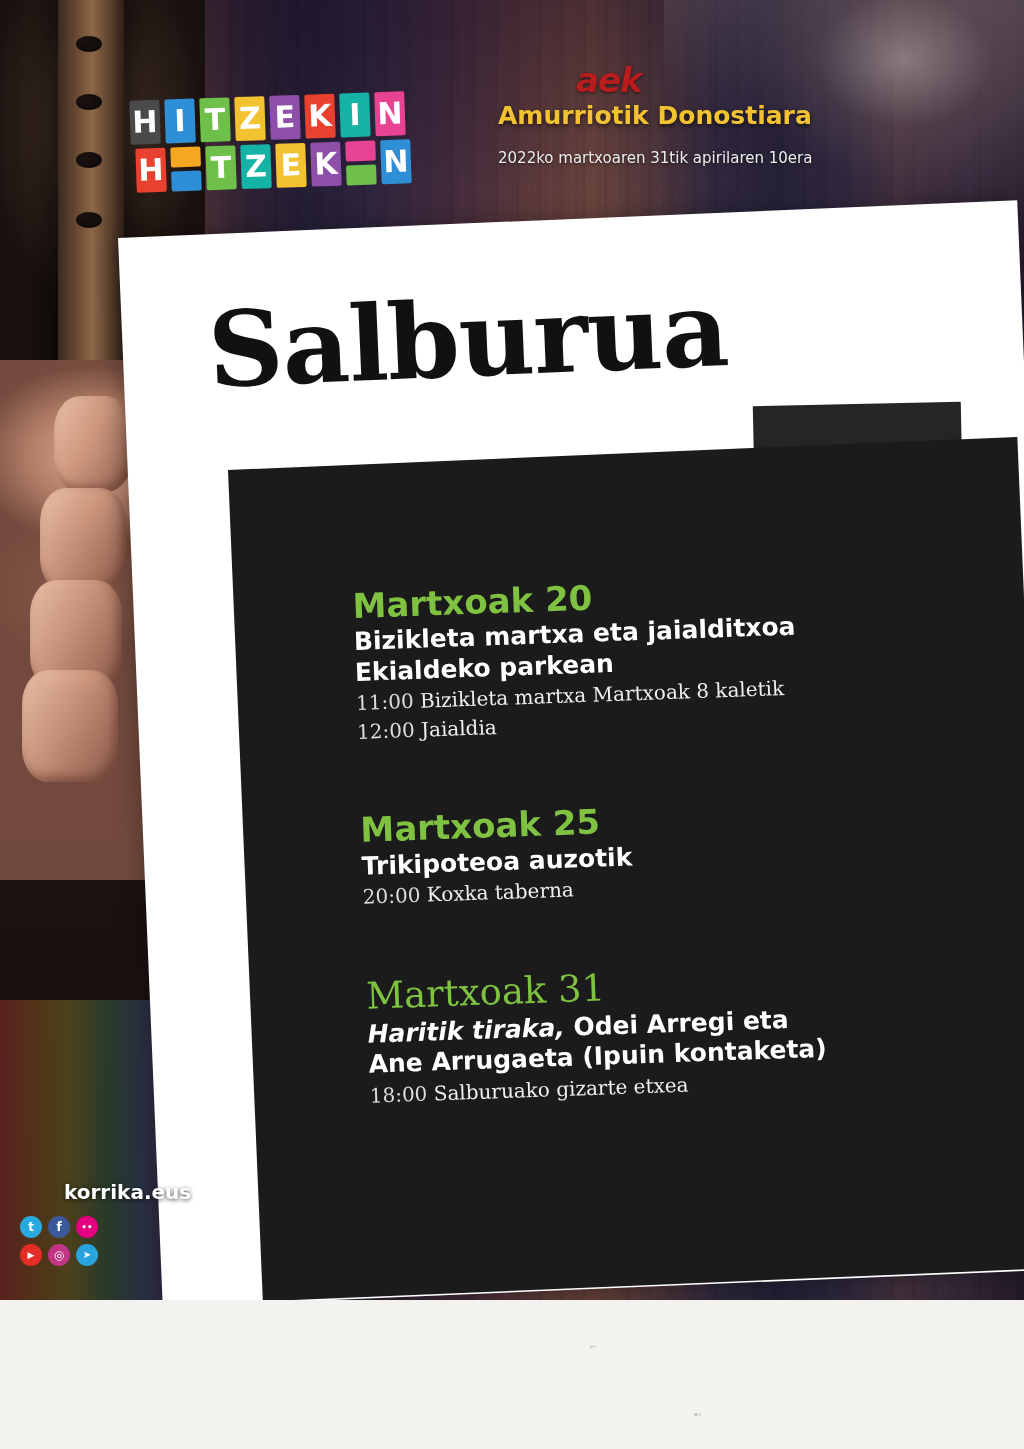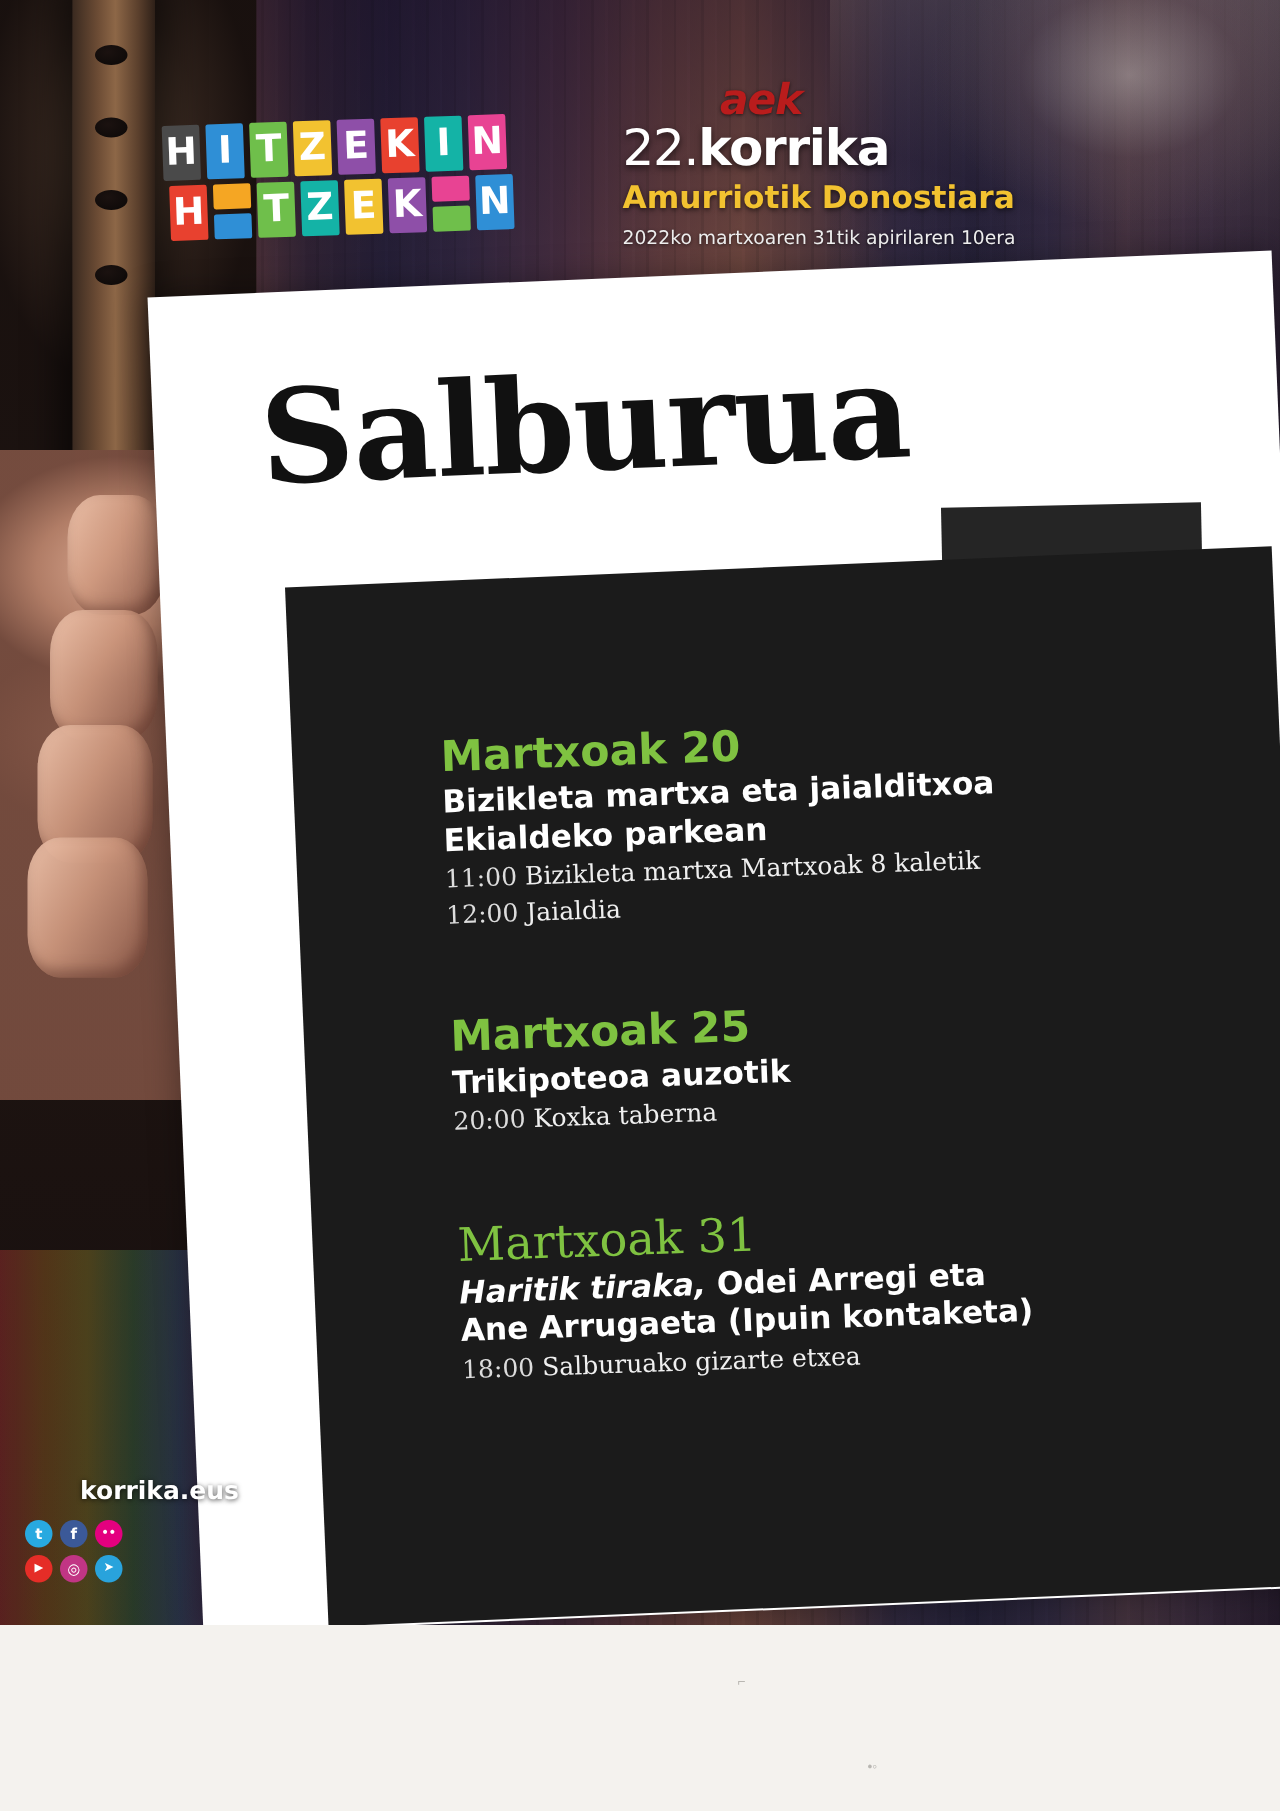--- a/index.html
+++ b/index.html
@@ -236,21 +236,21 @@
     font-weight: bold;
     font-size: 25px;
     color: #f2c230;
     margin-top: 1px;
     text-shadow: 0 2px 4px rgba(0,0,0,0.6);
   }
   .korrika-dates {
     font-family: "DejaVu Sans", sans-serif;
     font-size: 15px;
     color: #ededed;
-    margin-top: 9px;
+    margin-top: 19px;
     text-shadow: 0 1px 3px rgba(0,0,0,0.6);
   }
 
   
   .town-title {
     position: absolute;
     left: 208px;
     top: 278px;
     font-family: "DejaVu Serif", serif;
     font-weight: bold;
@@ -383,23 +383,20 @@
       <div class="hz-dotrow" aria-hidden="true">
         <div class="hz-dot" style="background:#e84393"></div>
         <div class="hz-dot" style="background:#6fbf4b"></div>
       </div>
       <div class="hz-cell sq" style="background:#2f8fd6">N</div>
     </div>
   </div>
 
   <div class="korrika-block">
     <div class="aek">aek</div>
-    <div class="korrika-line">
-      <span class="num">22.</span><span>korrika</span>
-    </div>
     <div class="korrika-sub">Amurriotik Donostiara</div>
     <div class="korrika-dates">2022ko martxoaren 31tik apirilaren 10era</div>
   </div>
 
   <div class="town-title">Salburua</div>
 
   <div class="events">
 
     <div class="event">
       <div class="ev-date">Martxoak 20</div>

